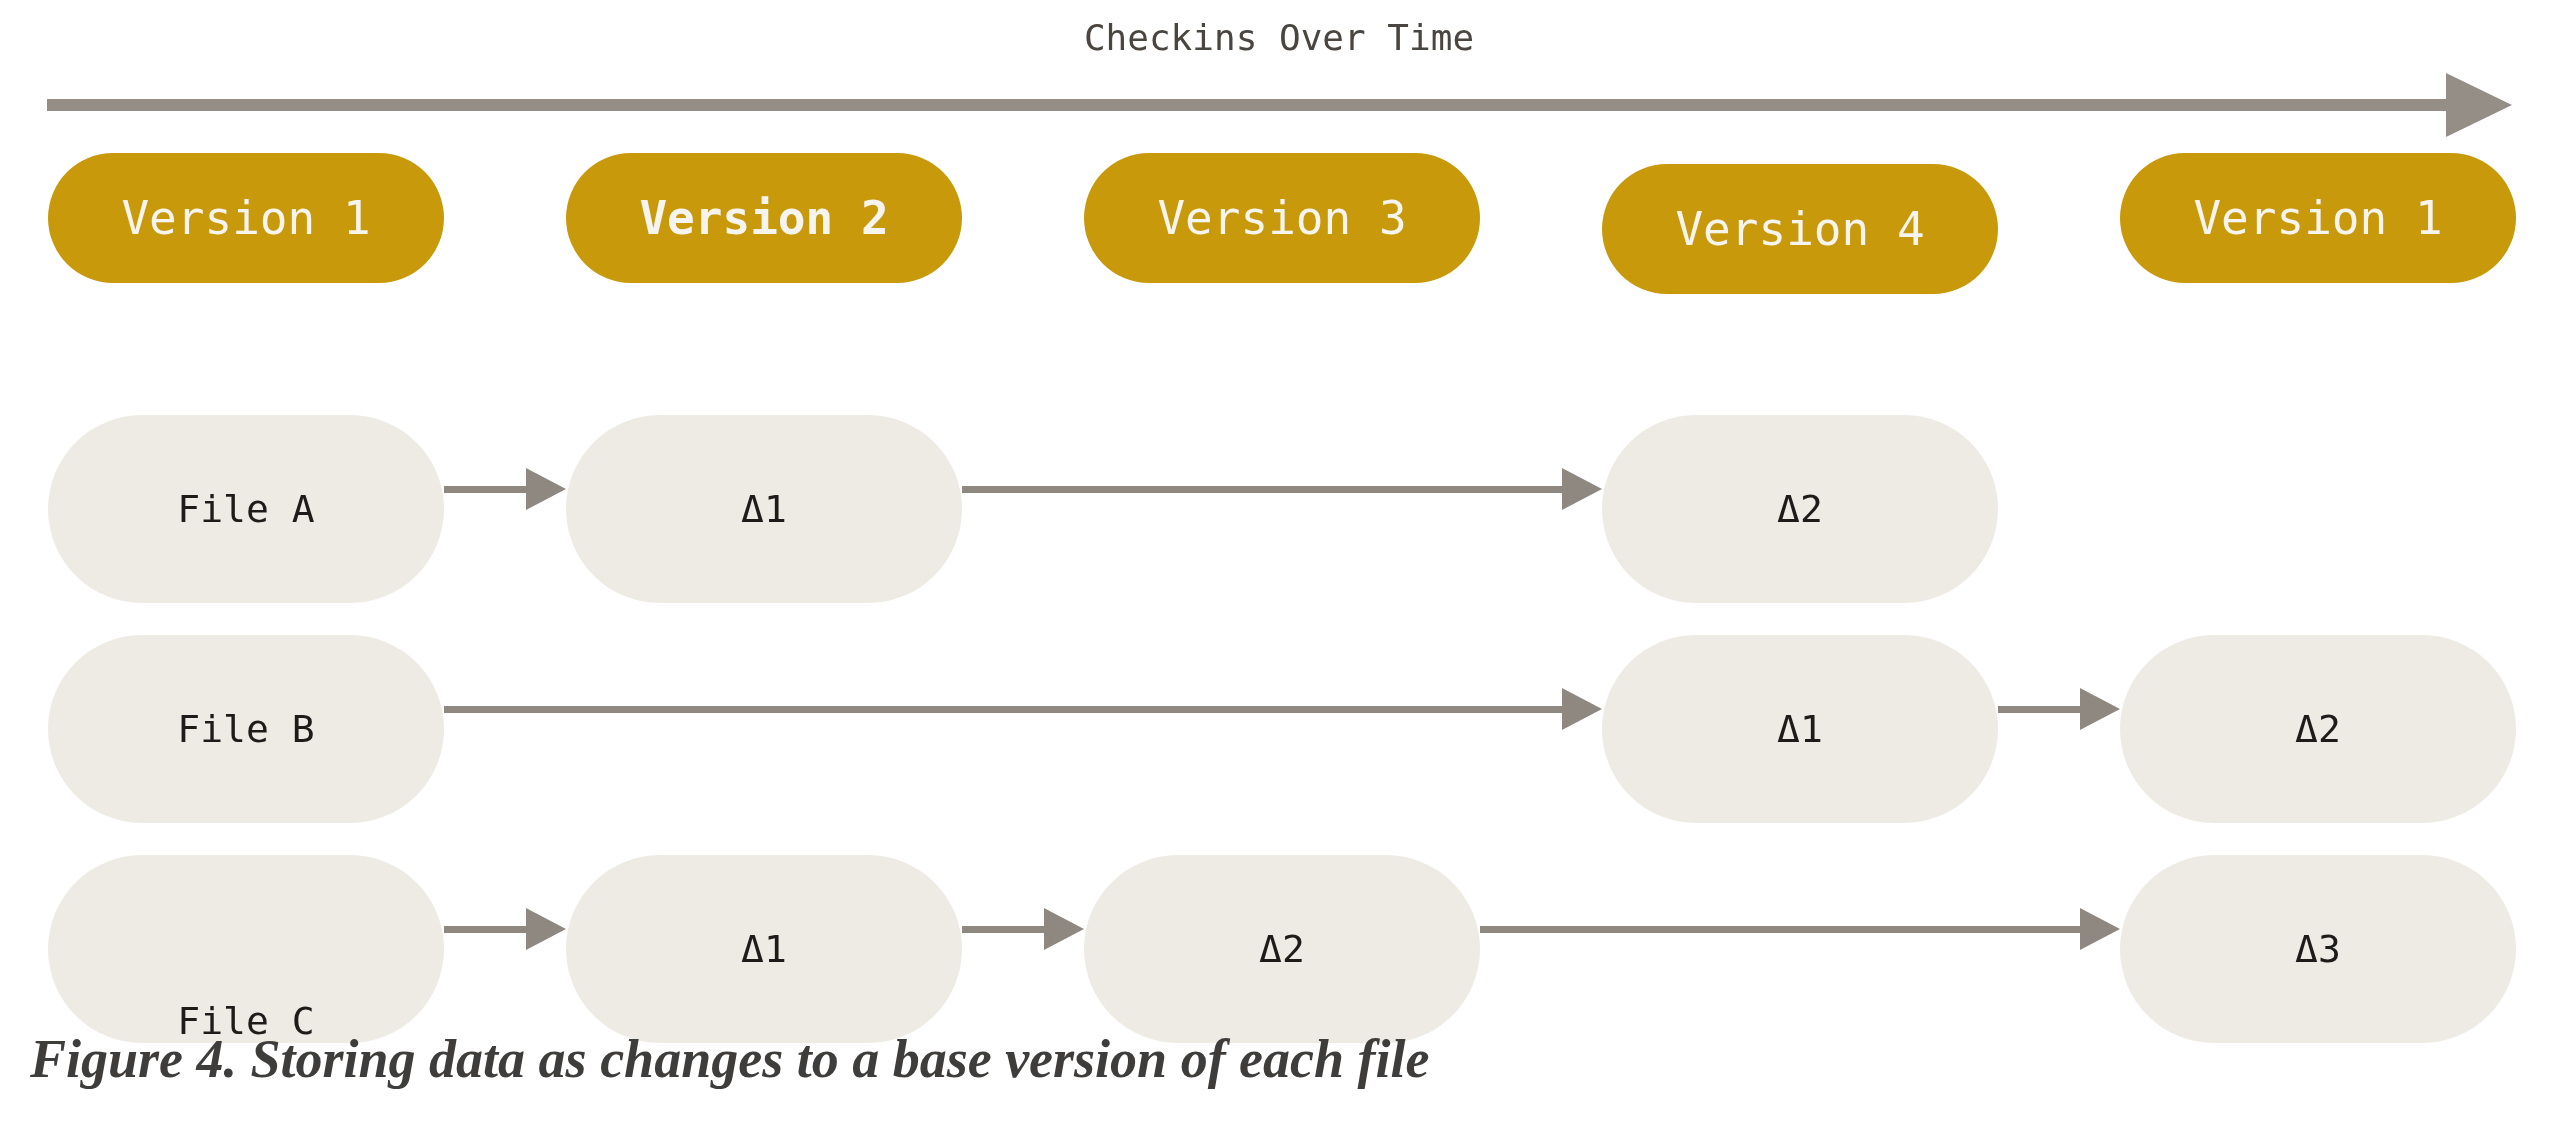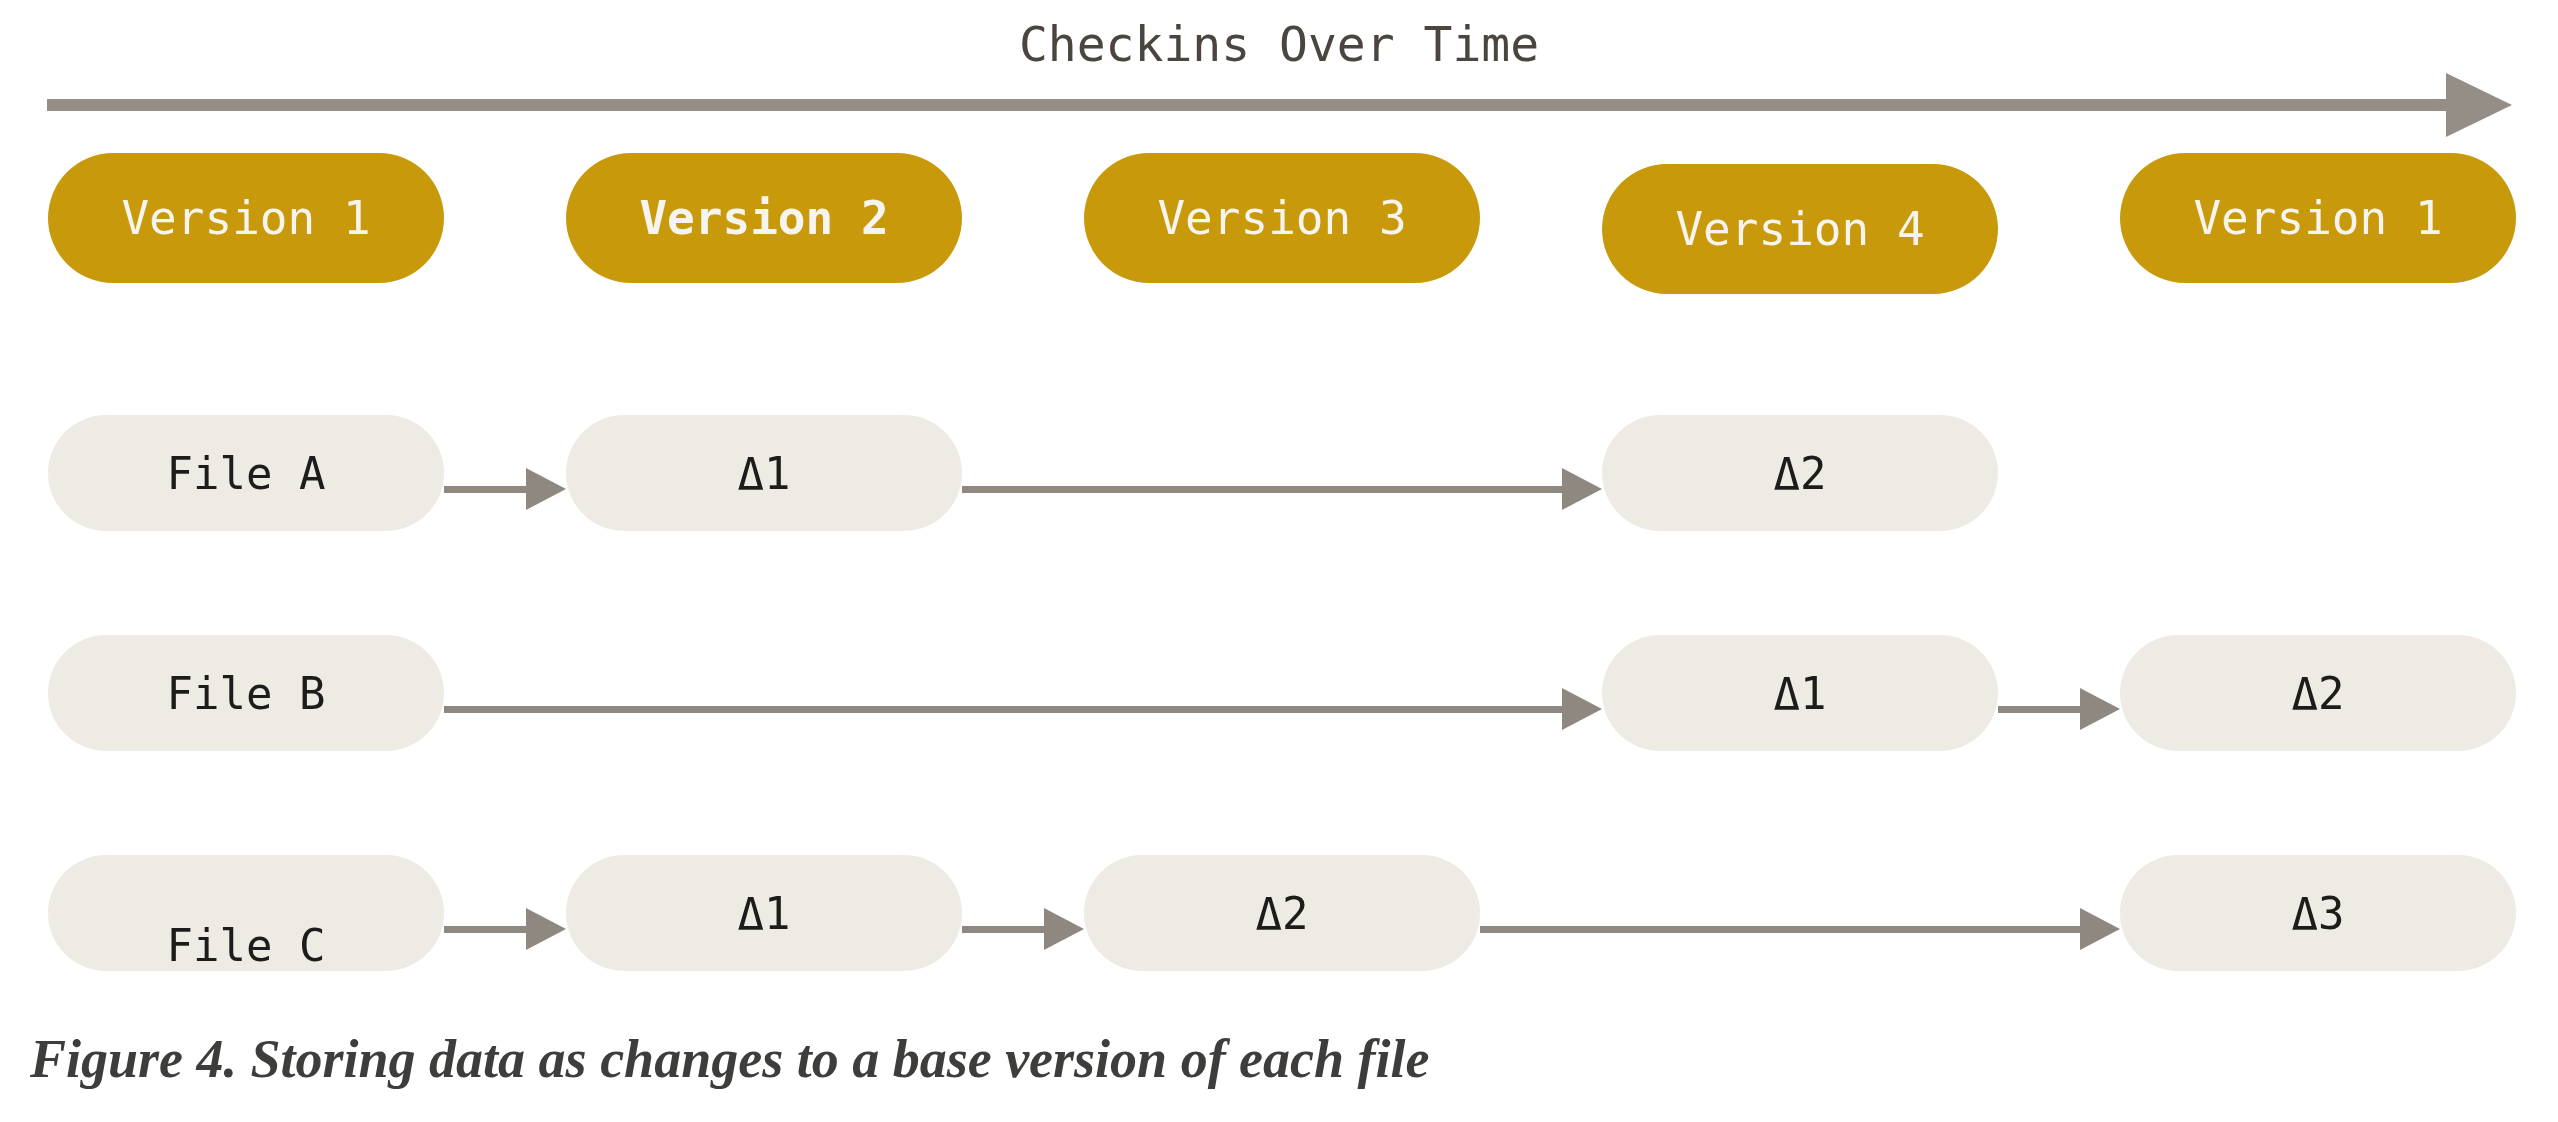--- a/index.html
+++ b/index.html
@@ -10,21 +10,21 @@
     background: #ffffff;
     overflow: hidden;
     font-family: "DejaVu Sans Mono", "Liberation Mono", monospace;
   }
 
   
   .timeline-title {
     position: absolute;
     left: 0; right: 0; top: 16px;
     text-align: center;
-    font-size: 48px;
+    font-size: 36px;
     line-height: 1.2;
     color: var(--title-text);
   }
   .timeline-stem {
     position: absolute;
     left: 47px; top: 99px;
     width: 2401px; height: 12px;
     background: var(--timeline);
   }
   .timeline-head {
@@ -45,24 +45,24 @@
     align-items: center;
     justify-content: center;
   }
   .pill.version {
     height: 130px;
     background: var(--version-pill);
     color: var(--version-text);
     font-size: 46px;
   }
   .pill.filenode {
-    height: 116px;
+    height: 188px;
     background: var(--file-pill);
     color: var(--file-text);
-    font-size: 44px;
+    font-size: 38px;
   }
 
   
   .arrow-stem {
     position: absolute;
     height: 7px;
     background: var(--arrow);
   }
   .arrow-head {
     position: absolute;

